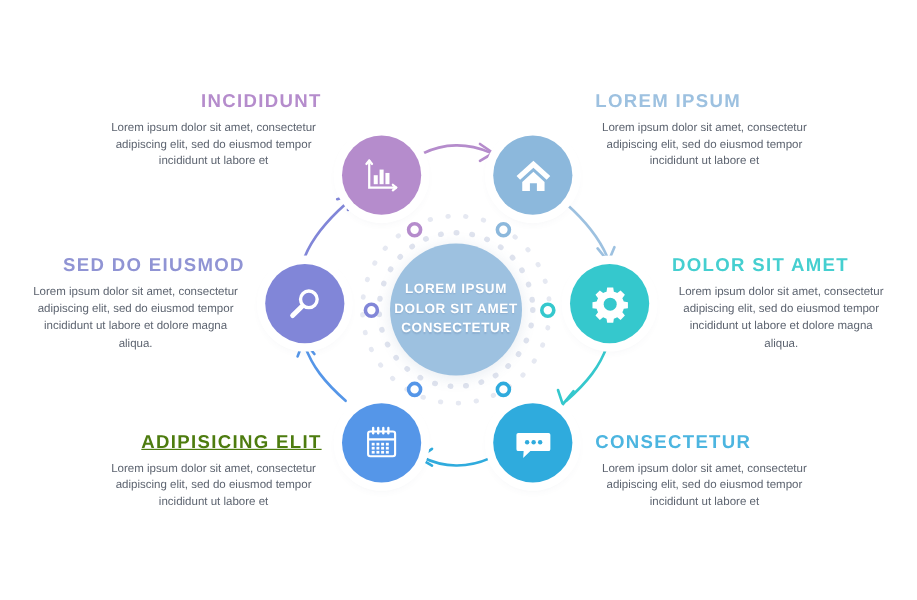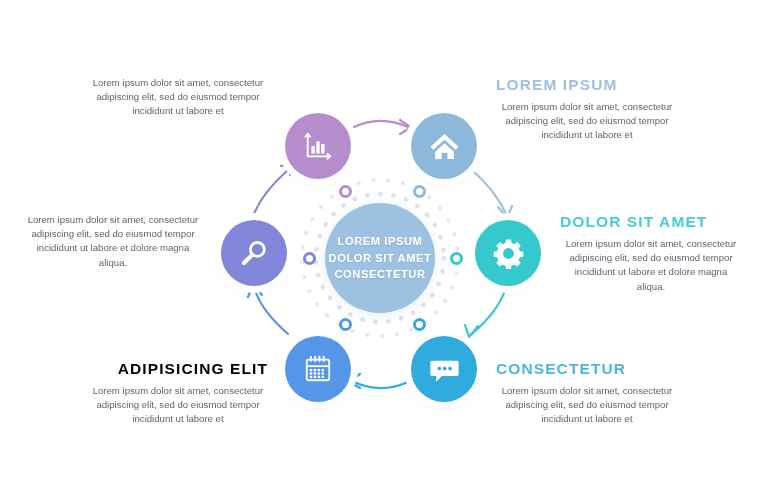--- a/index.html
+++ b/index.html
@@ -184,40 +184,42 @@
   <div class="node" style="left:221px;top:220px;background:#8186d8;">
     <span>
       <svg width="30" height="30" viewBox="0 0 32 32" fill="none" stroke="#ffffff" stroke-width="3" stroke-linecap="round">
         <circle cx="19.6" cy="12.2" r="7.4"></circle>
         <line x1="13.6" y1="18.4" x2="5.2" y2="26.6" stroke-width="4.4"></line>
       </svg>
     </span>
   </div>
 
   <div class="block ta-r" style="left:88px;top:76px;width:180px;">
+    <h3 style="color:#b58ccc;">INCIDIDUNT</h3>
     <p>Lorem ipsum dolor sit amet, consectetur adipiscing elit, sed do eiusmod tempor incididunt ut labore et</p>
   </div>
 
   <div class="block ta-l" style="left:496px;top:76px;width:182px;">
     <h3 style="color:#9dc1e0;">LOREM IPSUM</h3>
     <p>Lorem ipsum dolor sit amet, consectetur adipiscing elit, sed do eiusmod tempor incididunt ut labore et</p>
   </div>
 
   <div class="block ta-l" style="left:560px;top:213px;width:182px;">
     <h3 style="color:#45cfd0;">DOLOR SIT AMET</h3>
     <p>Lorem ipsum dolor sit amet, consectetur adipiscing elit, sed do eiusmod tempor incididunt ut labore et dolore magna aliqua.</p>
   </div>
 
   <div class="block ta-l" style="left:496px;top:360px;width:182px;">
     <h3 style="color:#4cb5e0;">CONSECTETUR</h3>
     <p>Lorem ipsum dolor sit amet, consectetur adipiscing elit, sed do eiusmod tempor incididunt ut labore et</p>
   </div>
 
   <div class="block ta-r" style="left:88px;top:360px;width:180px;">
-    <h3 style="color:#000000;">ADIPISICING ELIT</h3>
+    <h3 style="color:#4d7c0f;text-decoration:underline;">ADIPISICING ELIT</h3>
     <p>Lorem ipsum dolor sit amet, consectetur adipiscing elit, sed do eiusmod tempor incididunt ut labore et</p>
   </div>
 
   <div class="block ta-r" style="left:22px;top:213px;width:182px;">
+    <h3 style="color:#9094d4;">SED DO EIUSMOD</h3>
     <p>Lorem ipsum dolor sit amet, consectetur adipiscing elit, sed do eiusmod tempor incididunt ut labore et dolore magna aliqua.</p>
   </div>
 
 </div>
 
 </body></html>

